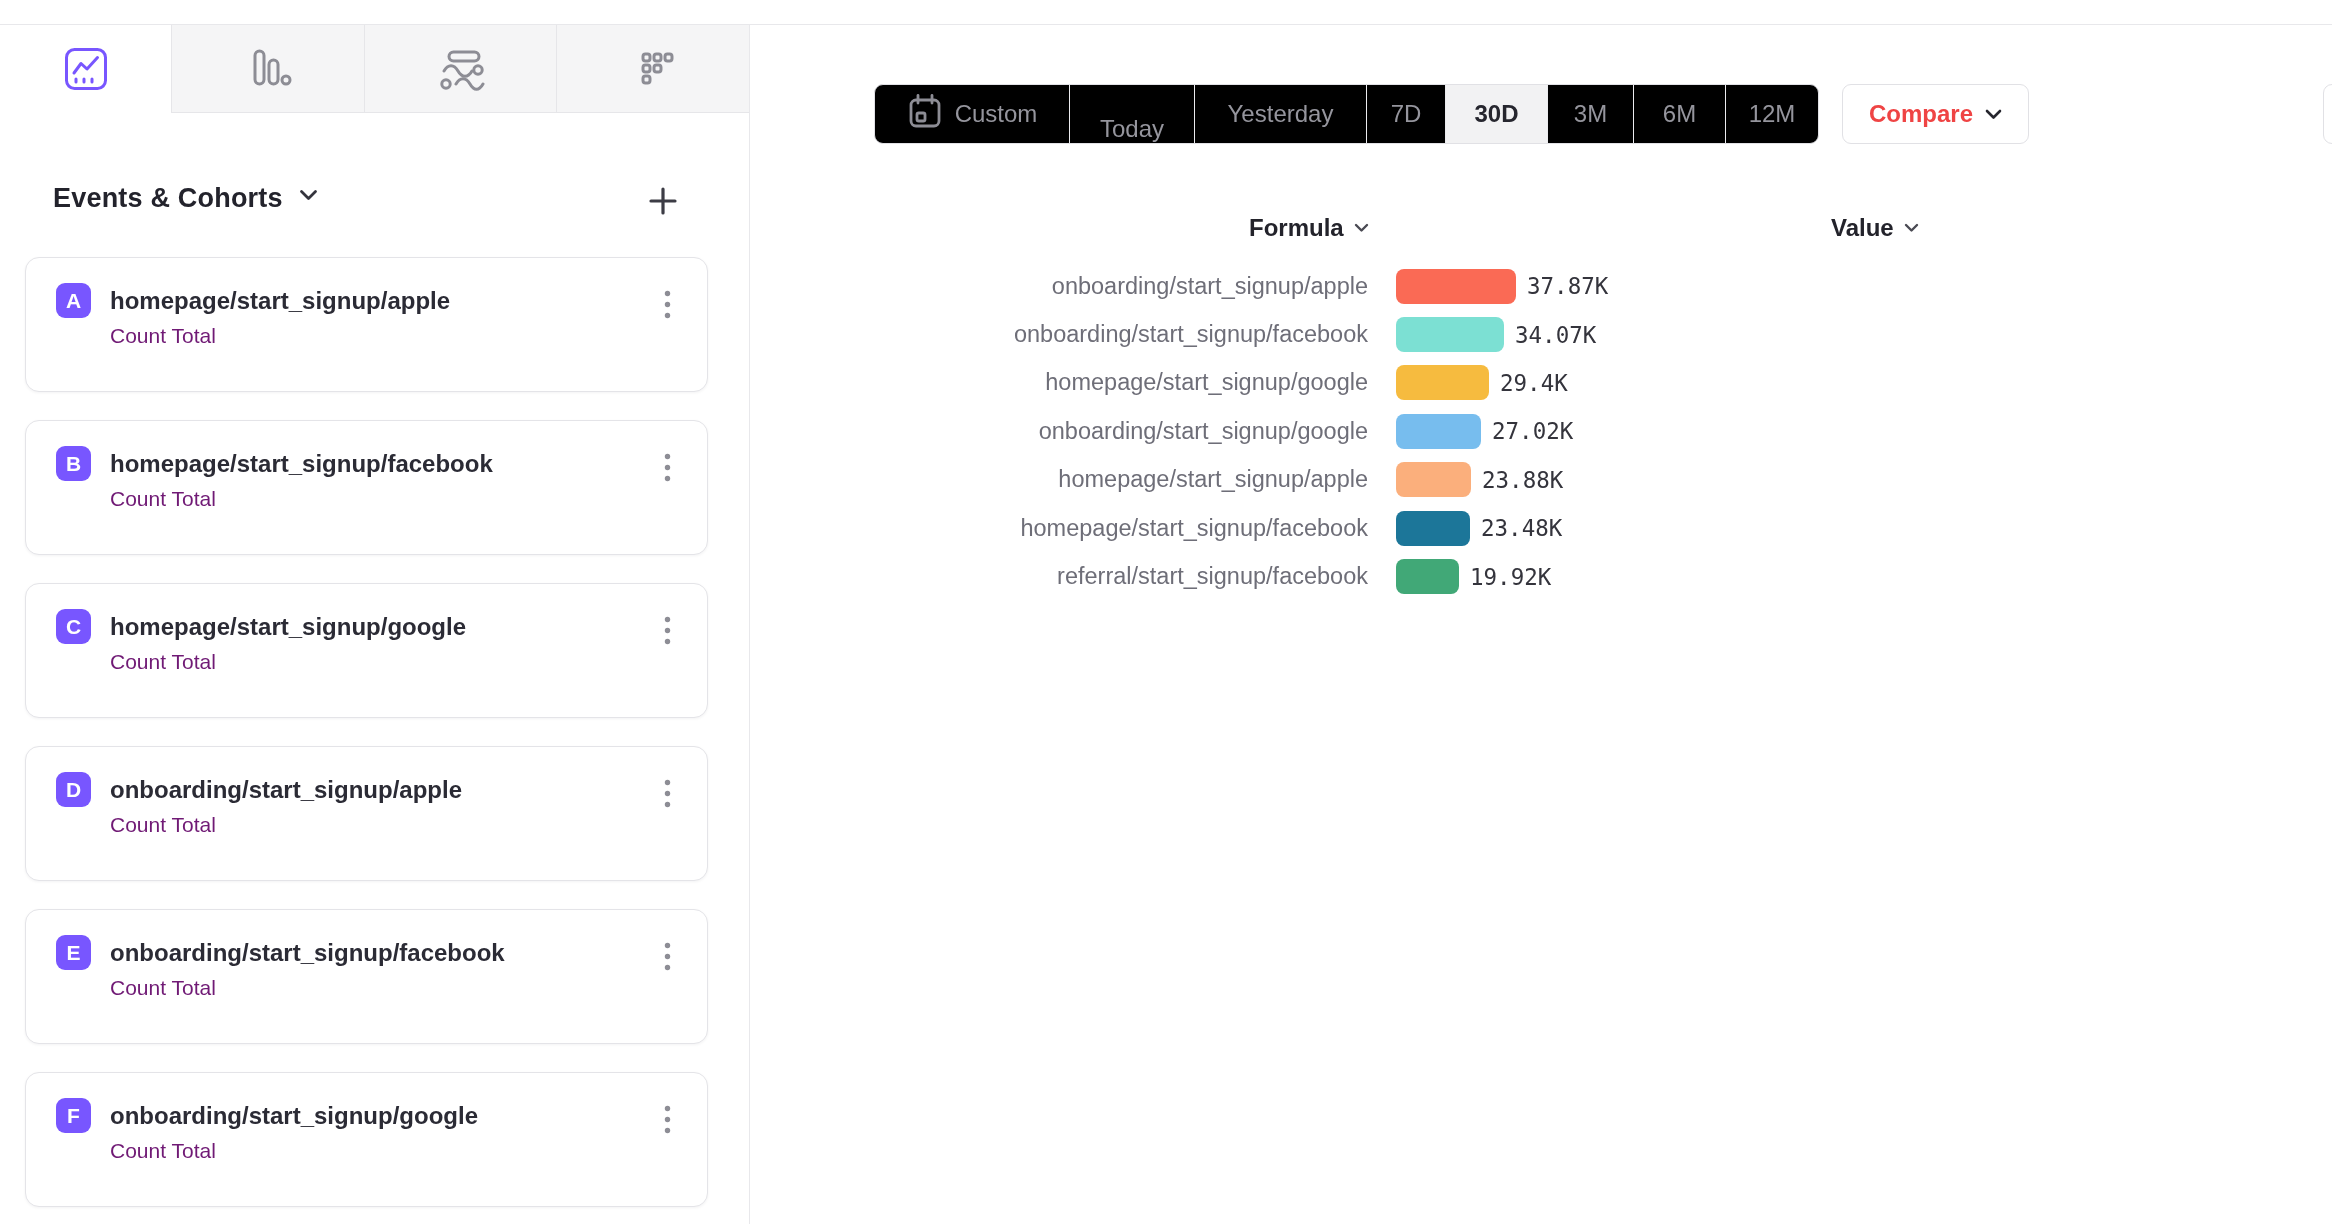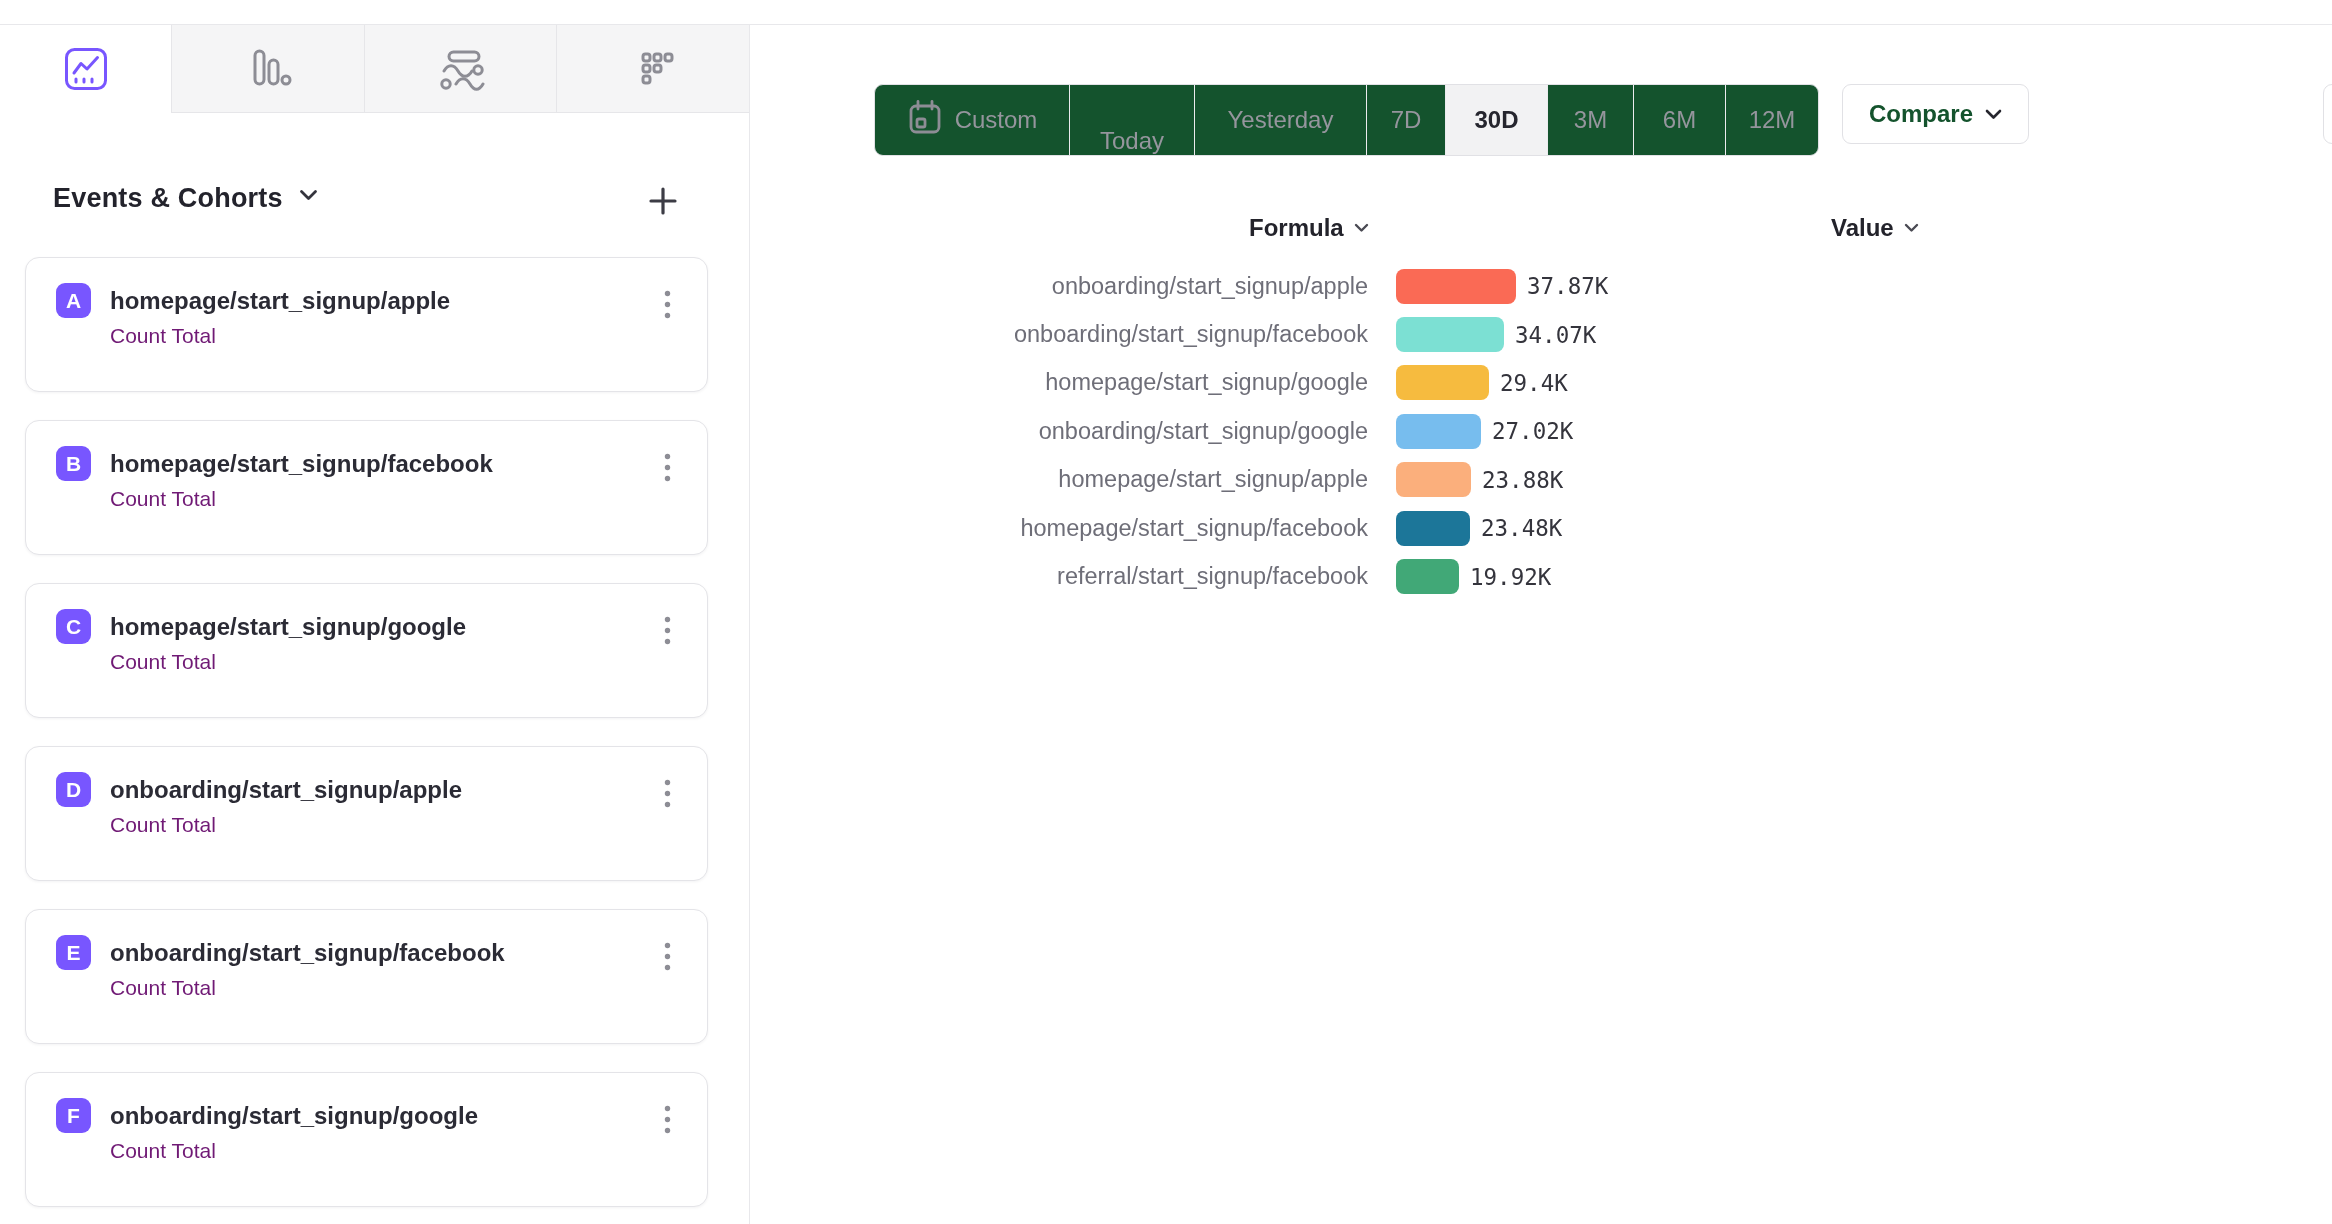--- a/index.html
+++ b/index.html
@@ -41,36 +41,36 @@
   .card-top { position:absolute; left:30px; top:25px; display:flex; align-items:center; }
   .badge { width:35px; height:35px; border-radius:9px; color:#fff;
     font-size:21px; font-weight:bold; display:flex; align-items:center; justify-content:center;
     flex:none; cursor:pointer; }
   .card-title { margin-left:19px; font-size:24px; font-weight:600; color:#2b2b35; white-space:nowrap; }
   .kebab { position:absolute; right:30px; top:28px; background:none; border:none;
     padding:4px 6px; cursor:pointer; }
   .card-measure { position:absolute; left:84px; top:66px; font-size:21px; color:#701a75; }
 
   
-  .date-control { position:absolute; left:874px; top:84px; height:72px;
-    display:flex; border:1px solid #e1e1e5; border-radius:9px; background:#14532d;
+  .date-control { position:absolute; left:874px; top:84px; height:60px;
+    display:flex; border:1px solid #e1e1e5; border-radius:9px; background:#000000;
     box-sizing:border-box; overflow:hidden; }
   .date-seg { display:flex; align-items:center; justify-content:center; gap:12px;
     font-size:24px; color:#95959d; border-right:1px solid #ebebee;
     box-sizing:border-box; cursor:pointer; white-space:nowrap; height:100%; }
   .date-seg:last-child { border-right:none; }
   .date-seg.active { background:#f2f2f3; color:#26262e; font-weight:600; }
   .date-seg .cal { display:none; }
   .date-seg.has-icon .cal { display:block; }
 
   .compare-btn { position:absolute; left:1842px; top:84px; width:187px; height:60px;
     box-sizing:border-box; border:1px solid #e1e1e5; border-radius:9px; background:#fff;
     display:flex; align-items:center; justify-content:center; gap:12px;
     font-family:"Liberation Sans", sans-serif;
-    font-size:24px; font-weight:600; color:#14532d; cursor:pointer; }
+    font-size:24px; font-weight:600; color:#ef4444; cursor:pointer; }
 
   .edge-btn { position:absolute; left:2323px; top:84px; width:80px; height:60px;
     box-sizing:border-box; border:1px solid #e1e1e5; border-radius:9px; background:#fff;
     cursor:pointer; }
 
   
   .col-header { position:absolute; top:214px; display:flex; align-items:center; gap:10px;
     font-size:24px; font-weight:600; color:#23232b; cursor:pointer;margin-left:32px; }
   #formula-header { left:1217px; }
   #value-header { left:1799px;align-items:center; }

